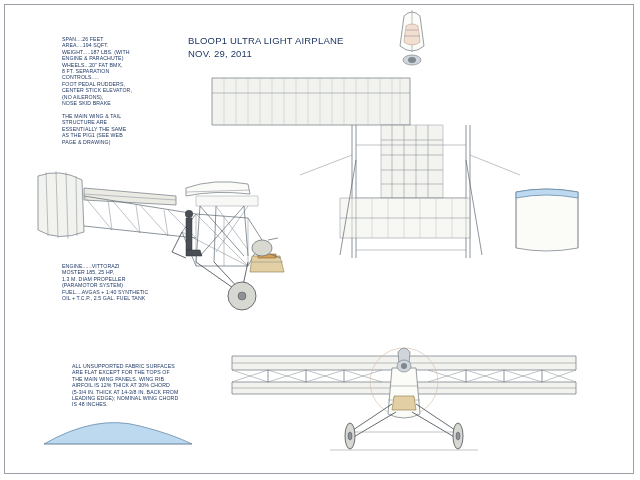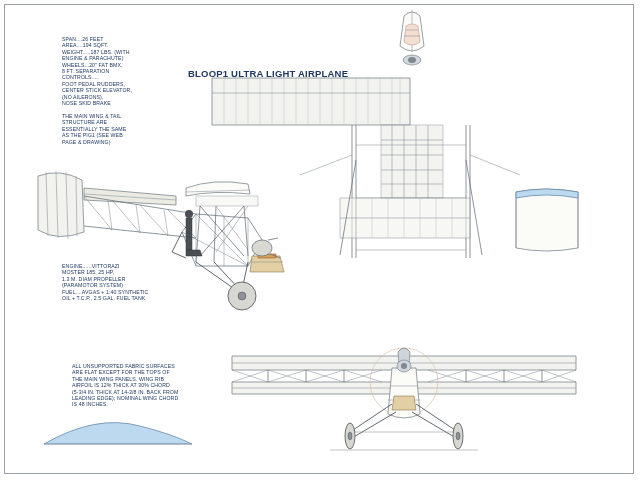--- a/index.html
+++ b/index.html
@@ -26,22 +26,21 @@
   }
   .title-block {
     position: absolute;
     left: 188px;
     top: 34px;
     width: 200px;
     color: #1f3864;
     font-size: 9.5px;
     line-height: 13px;
     letter-spacing: 0.2px;
-    font-weight: bold;
-    margin-top: 33px;
+    font-weight: normal;
   }
   .note {
     position: absolute;
     color: #1f3864;
     font-size: 5.2px;
     line-height: 6.4px;
     letter-spacing: 0.1px;
     white-space: pre-line;
   }
   #note-specs { left: 62px; top: 36px; width: 110px; }
@@ -73,20 +72,21 @@
 </style>
 </head>
 <body>
 
 <div id="page">
 
   <div class="border-frame"></div>
 
   <div class="title-block">
     <div>BLOOP1 ULTRA LIGHT AIRPLANE</div>
+    <div>NOV. 29, 2011</div>
   </div>
 
   <div class="note" id="note-specs">SPAN....26 FEET
 AREA....194 SQFT.
 WEIGHT.....187 LBS. (WITH
 ENGINE &amp; PARACHUTE)
 WHEELS...20" FAT BMX,
 8 FT. SEPARATION
 CONTROLS.....
 FOOT PEDAL RUDDERS,

